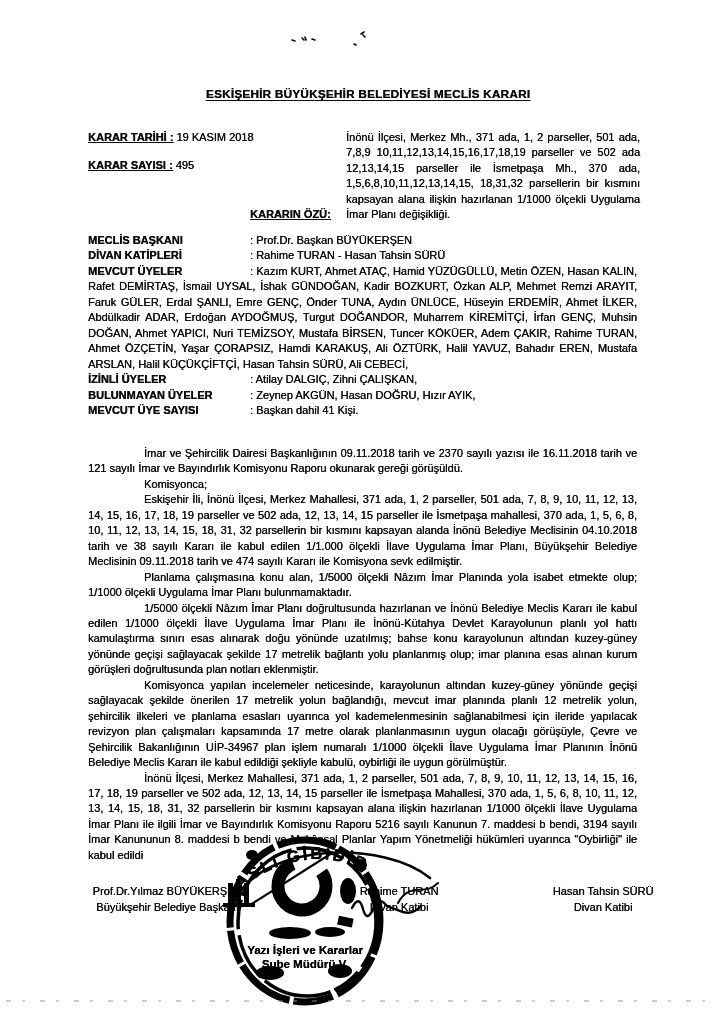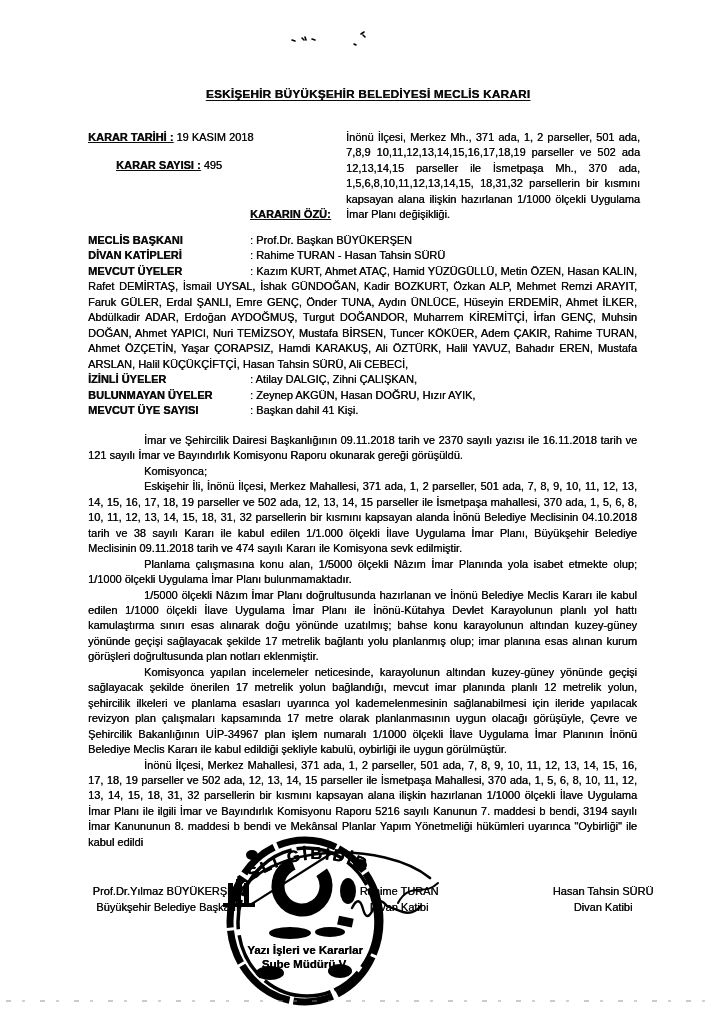--- a/index.html
+++ b/index.html
@@ -13,31 +13,31 @@
   
   .doc-title{
     top:87px;left:0;right:0;text-align:center;
     font-size:11.8px;font-weight:bold;letter-spacing:.2px;
     text-decoration:underline;text-underline-offset:2px;padding-left:12px;
   }
   
   .meta{top:130px;left:88px;width:552px;display:flex;font-size:11px;line-height:15.4px;}
   .meta-left{flex:none;width:162px;}
   .meta-left .mrow{white-space:nowrap;}
-  .meta-left .mrow + .mrow{margin-top:13px;text-align:center;}
+  .meta-left .mrow + .mrow{margin-top:13px;}
   .mlabel{font-weight:bold;text-decoration:underline;text-underline-offset:1px;}
   .meta-right{flex:1;display:flex;align-items:flex-end;}
   .sum-label{flex:none;width:96px;font-weight:bold;text-decoration:underline;text-underline-offset:1px;}
   .sum-text{flex:1;text-align:justify;}
   
   .officials{top:233px;left:88px;width:549px;font-size:11px;line-height:15.45px;}
   .officials p{margin:0;text-align:justify;}
   .olabel{display:inline-block;width:162px;font-weight:bold;}
   
-  .bodytext{top:433px;left:88px;width:549px;font-size:11px;line-height:15.45px;}
+  .bodytext{top:446px;left:88px;width:549px;font-size:11px;line-height:15.45px;}
   .bodytext p{margin:0;text-align:justify;text-indent:56px;}
   .bodytext p.gap{}
   .bodytext p.gap-lg{margin-top:29px;}
   
   .sig{position:absolute;text-align:center;font-size:11px;line-height:15.5px;}
   .sig-mayor{left:85px;top:884px;width:165px;}
   .sig-clerk1{left:338px;top:884px;width:122px;}
   .sig-clerk2{left:523px;top:884px;width:160px;}
   .sig .nm{white-space:nowrap;}
   

